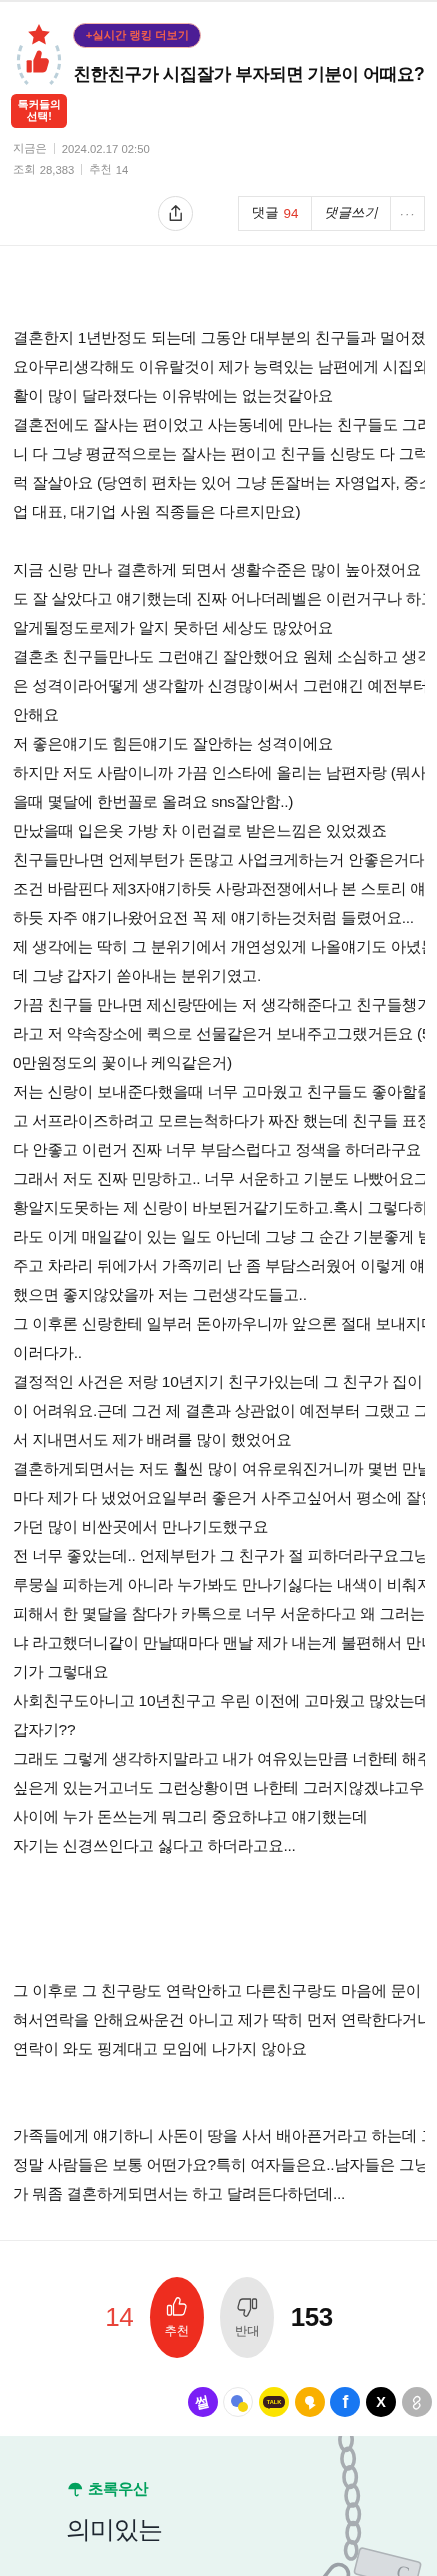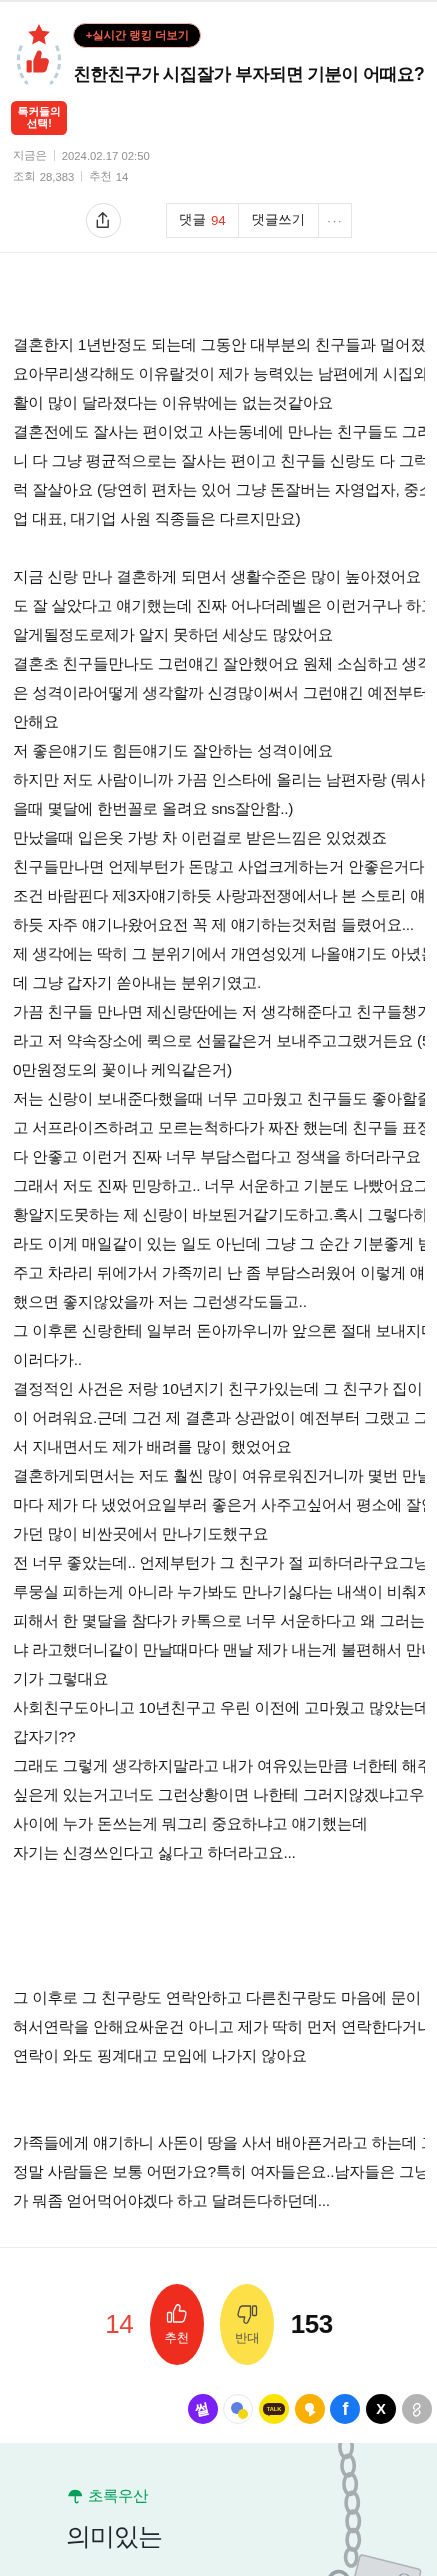--- a/index.html
+++ b/index.html
@@ -4,51 +4,51 @@
 <style>
   * { margin:0; padding:0; box-sizing:border-box; }
   html,body { background:#fff; }
   body { font-family:"Liberation Sans","DejaVu Sans",sans-serif; }
   #page { width:438px; min-height:3478px; position:relative; background:#fff; overflow:hidden; margin:0 auto; }
   .top-line { height:1.5px; background:#ebebeb; }
 
   
   .header-top { display:flex; padding:21.6px 13px 0 11.3px; }
   .icon-col { width:56px; flex:none; text-align:center; }
-  .choice-box { background:#ee3325; color:#fff; border-radius:5.2px; font-weight:800; font-size:10.8px; line-height:1.18; padding:3.6px 1px 4.6px; margin-top:10px; }
+  .choice-box { background:#ee3325; color:#fff; border-radius:5.2px; font-weight:800; font-size:10.8px; line-height:1.18; padding:3.6px 1px 4.6px; margin-top:3px; }
   .head-col { flex:1; padding-left:6.2px; }
-  .rank-badge { display:inline-block; border:1px solid #f6b7aa; color:#ef604b; background:#000000; border-radius:12.4px; padding:4.1px 11.3px; font-size:11.3px; font-weight:700; }
+  .rank-badge { display:inline-block; border:1px solid #f6b7aa; color:#ef604b; background:#4c1d95; border-radius:12.4px; padding:4.1px 11.3px; font-size:11.3px; font-weight:700; }
   .post-title { margin-top:15.5px; font-size:17.5px; font-weight:800; color:#111; letter-spacing:-0.5px; line-height:1.25; }
   .meta { padding:13.4px 13px 0; }
   .meta-row { display:flex; align-items:center; color:#909090; font-size:11.3px; margin-bottom:6.2px; }
   .meta-bar { width:0.5px; height:11.3px; background:#d0d0d0; margin:0 7.2px; }
   .meta-gap { width:4.1px; }
 
-  .actions { display:flex; justify-content:center; align-items:center; padding:12.4px 13px 14.4px;gap:45px; }
+  .actions { display:flex; justify-content:flex-end; align-items:center; padding:12.4px 13px 14.4px;gap:45px; }
   .share-circle { width:35px; height:35px; border:1px solid #dcdcdc; border-radius:50%; background:#fff; display:flex; align-items:center; justify-content:center; }
   .btn-group { display:flex; }
   .act-btn { border:0.5px solid #e4e4e4; background:#fff; padding:7.2px 12.4px; font-size:13.4px; color:#222; display:flex; align-items:center; }
-  .act-btn + .act-btn { border-left:none; }
+  .act-btn + .act-btn { border-left:none;font-style:italic; }
   .cmt-count { color:#e0392b; margin-left:5px; }
   .more-btn { color:#8a8a8a; letter-spacing:1px; padding:7.2px 8.2px; }
   .post-divider { height:1px; background:#ececec; }
 
   
   .post-body { padding:77px 13px 0; }
   .body-line { font-size:15.5px; line-height:29px; min-height:29px; color:#1b1b1b; letter-spacing:-0.3px; white-space:nowrap; overflow:hidden; }
 
   
   .vote-divider { height:1px; background:#ececec; margin-top:32px; }
   .vote-section { padding-top:36px; display:flex; align-items:center; justify-content:center; gap:16.5px; }
   .vote-num { font-size:26px; letter-spacing:-0.5px; }
   .vote-num.up { color:#e8443a; }
   .vote-num.down { color:#111; font-weight:700; }
   .vote-oval { width:54px; height:81px; border-radius:50%; display:flex; flex-direction:column; align-items:center; justify-content:center; gap:4.1px; cursor:pointer; }
   .vote-oval.up { background:#ee2d1f; }
-  .vote-oval.down { background:#fde047;font-family:Liberation Mono, monospace; }
+  .vote-oval.down { background:#e5e5e5;font-family:Liberation Mono, monospace; }
   .vote-label { font-size:12.4px; }
   .vote-oval.up .vote-label { color:#fff; }
   .vote-oval.down .vote-label { color:#555; }
 
   
   .share-row { display:flex; justify-content:flex-end; gap:5.7px; padding:29px 6.2px 18.5px 0; }
   .si { width:30px; height:30px; border-radius:50%; flex:none; display:flex; align-items:center; justify-content:center; position:relative; cursor:pointer; }
   .si-ssul { background:#7a1ff5; }
   .si-ssul b { color:#fff; font-size:14.4px; transform:rotate(-12deg); }
   .si-band { background:#fff; border:0.5px solid #e8e8e8; }
@@ -61,21 +61,21 @@
   .comma-dot { width:8.8px; height:8.8px; background:#fff; border-radius:50%; position:relative; margin-bottom:4.1px; }
   .comma-dot:after { content:""; position:absolute; left:1px; top:6.7px; width:0; height:0; border:4.1px solid transparent; border-top:7.2px solid #fff; transform:rotate(24deg); }
   .si-fb { background:#1877f2; }
   .si-fb b { color:#fff; font-size:17.5px; font-weight:800; }
   .si-x { background:#000; }
   .si-x b { color:#fff; font-size:14.4px; font-weight:800; }
   .si-link { background:#b3b3b3; }
 
   
   .ad { position:relative; height:229px; background:#e8f4f1; overflow:hidden; cursor:pointer; }
-  .ad-brand { position:absolute; left:67px; top:43px; display:flex; align-items:center; gap:4.6px; color:#00a05c; font-size:15.5px; font-weight:400; letter-spacing:-0.5px; }
+  .ad-brand { position:absolute; left:67px; top:43px; display:flex; align-items:center; gap:4.6px; color:#00a05c; font-size:15.5px; font-weight:700; letter-spacing:-0.5px; }
   .ad-title { position:absolute; left:66px; top:77px; font-size:25px; font-weight:400; color:#1e2630; letter-spacing:-1px; line-height:1.32; }
   .ad-art { position:absolute; right:0; top:0; }
 </style>
 </head>
 <body>
 
 <div id="page">
   <div class="top-line"></div>
 
   <div class="header-top">
@@ -259,21 +259,21 @@
 
       <div class="body-line"></div>
 
       <div class="body-line"></div>
 
       <div class="body-line">가족들에게 얘기하니 사돈이 땅을 사서 배아픈거라고 하는데 그</div>
 
 
       <div class="body-line">정말 사람들은 보통 어떤가요?특히 여자들은요..남자들은 그냥 내</div>
 
-      <div class="body-line">가 뭐좀 얻어먹어야겠다 하고 달려든다하던데...</div>
+      <div class="body-line">가 뭐좀 결혼하게되면서는 하고 달려든다하던데...</div>
     </div>
 
   <div class="vote-divider"></div>
 
   <div class="vote-section">
     <span class="vote-num up">14</span>
     <div class="vote-oval up">
       <svg width="24" height="24" viewBox="0 0 48 48">
         <rect x="5" y="21" width="8" height="19" rx="2" fill="none" stroke="#fff" stroke-width="2.6"></rect>
         <path d="M17 40 h15.5 c3 0 5.5-2 6.3-4.8 l3-11 c.9-3.3-1.6-6.2-5-6.2 h-8.3 l1.6-7.2 c.6-2.8-1.5-5.3-4.3-5.3-1.3 0-2.5.6-3.2 1.7 L17 19 Z" fill="none" stroke="#fff" stroke-width="2.6" stroke-linejoin="round"></path>

